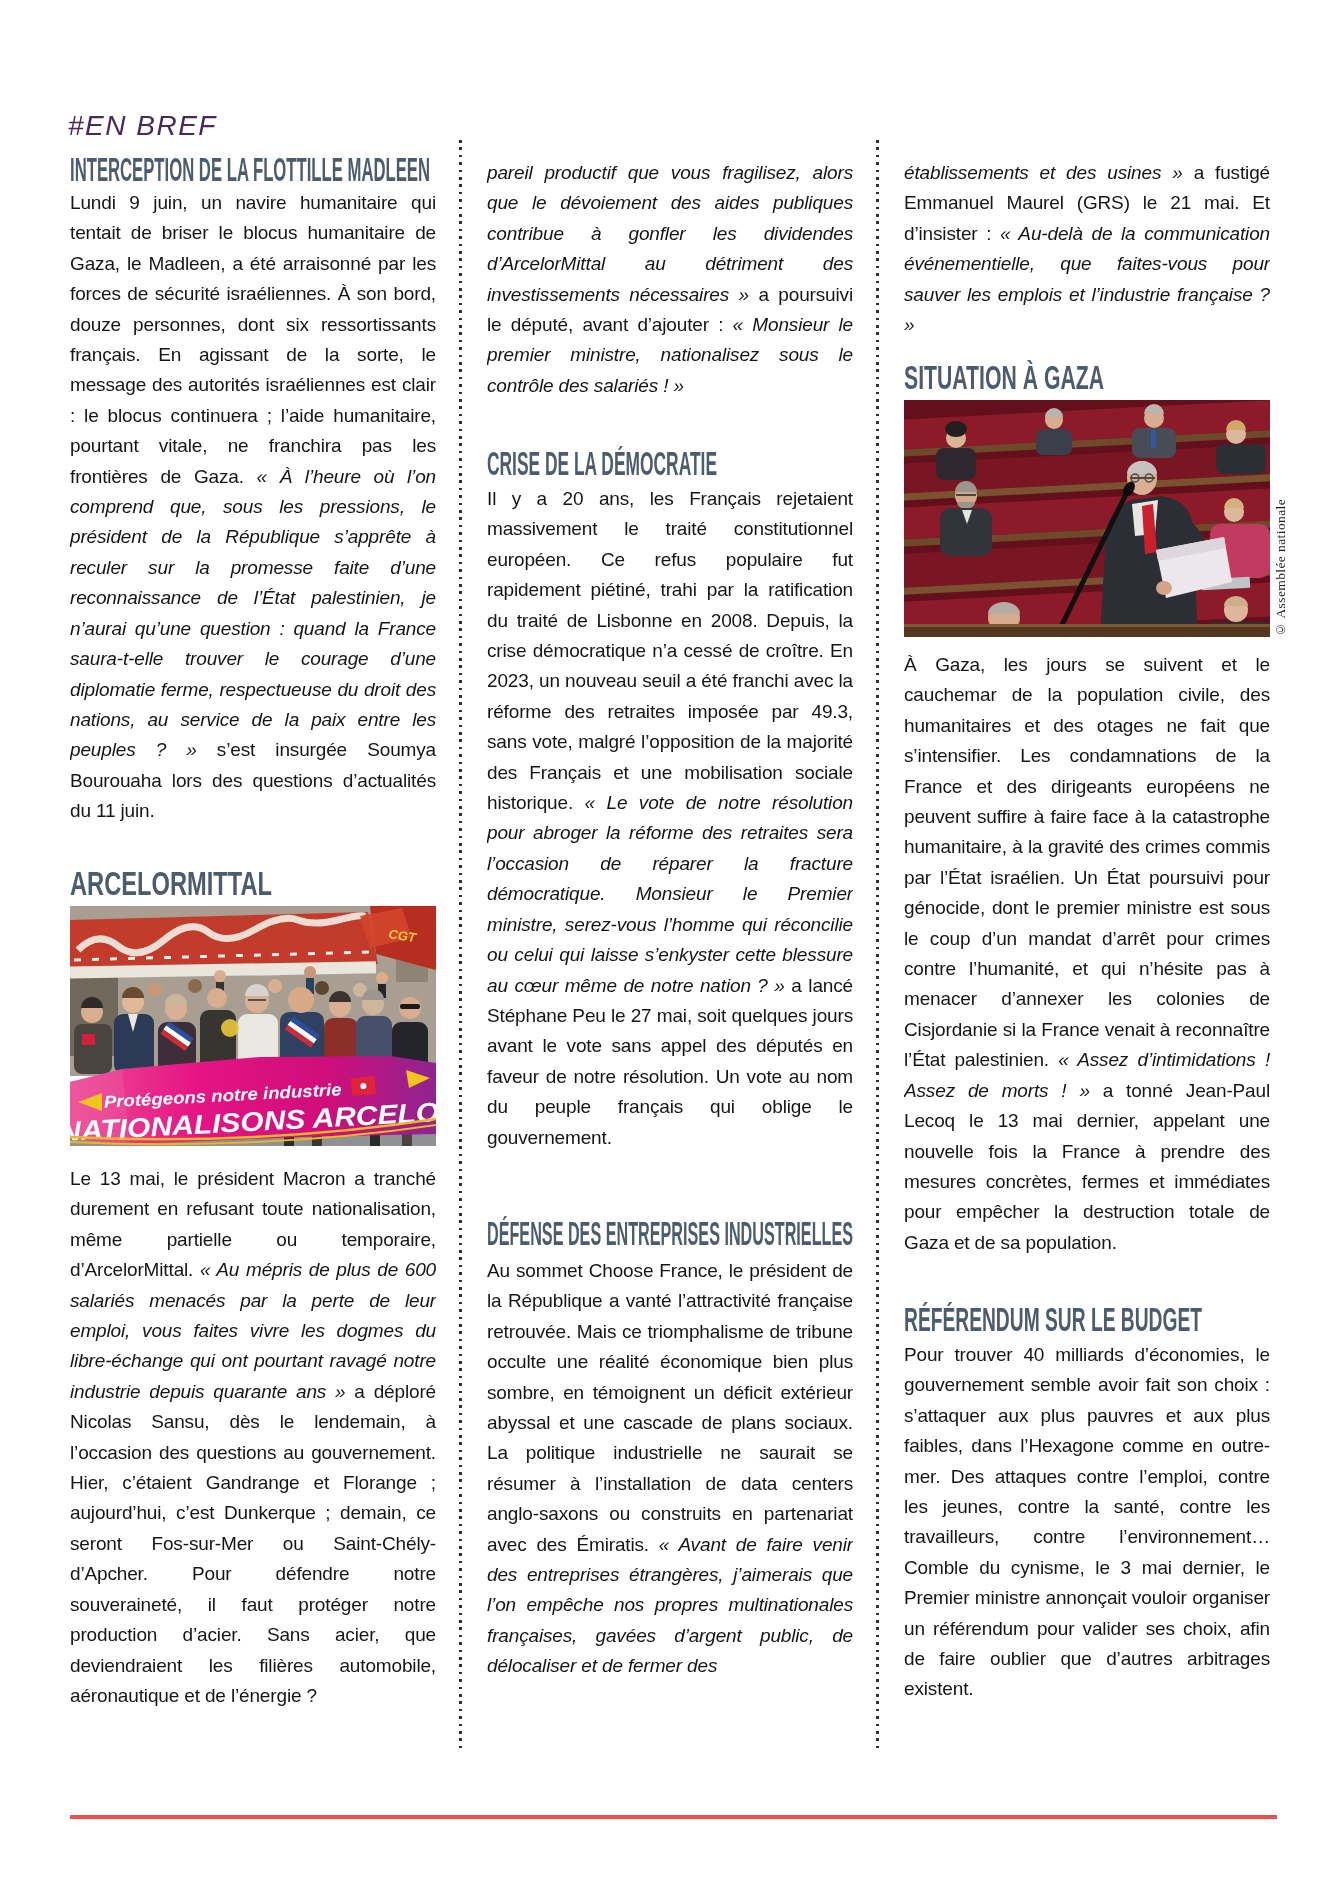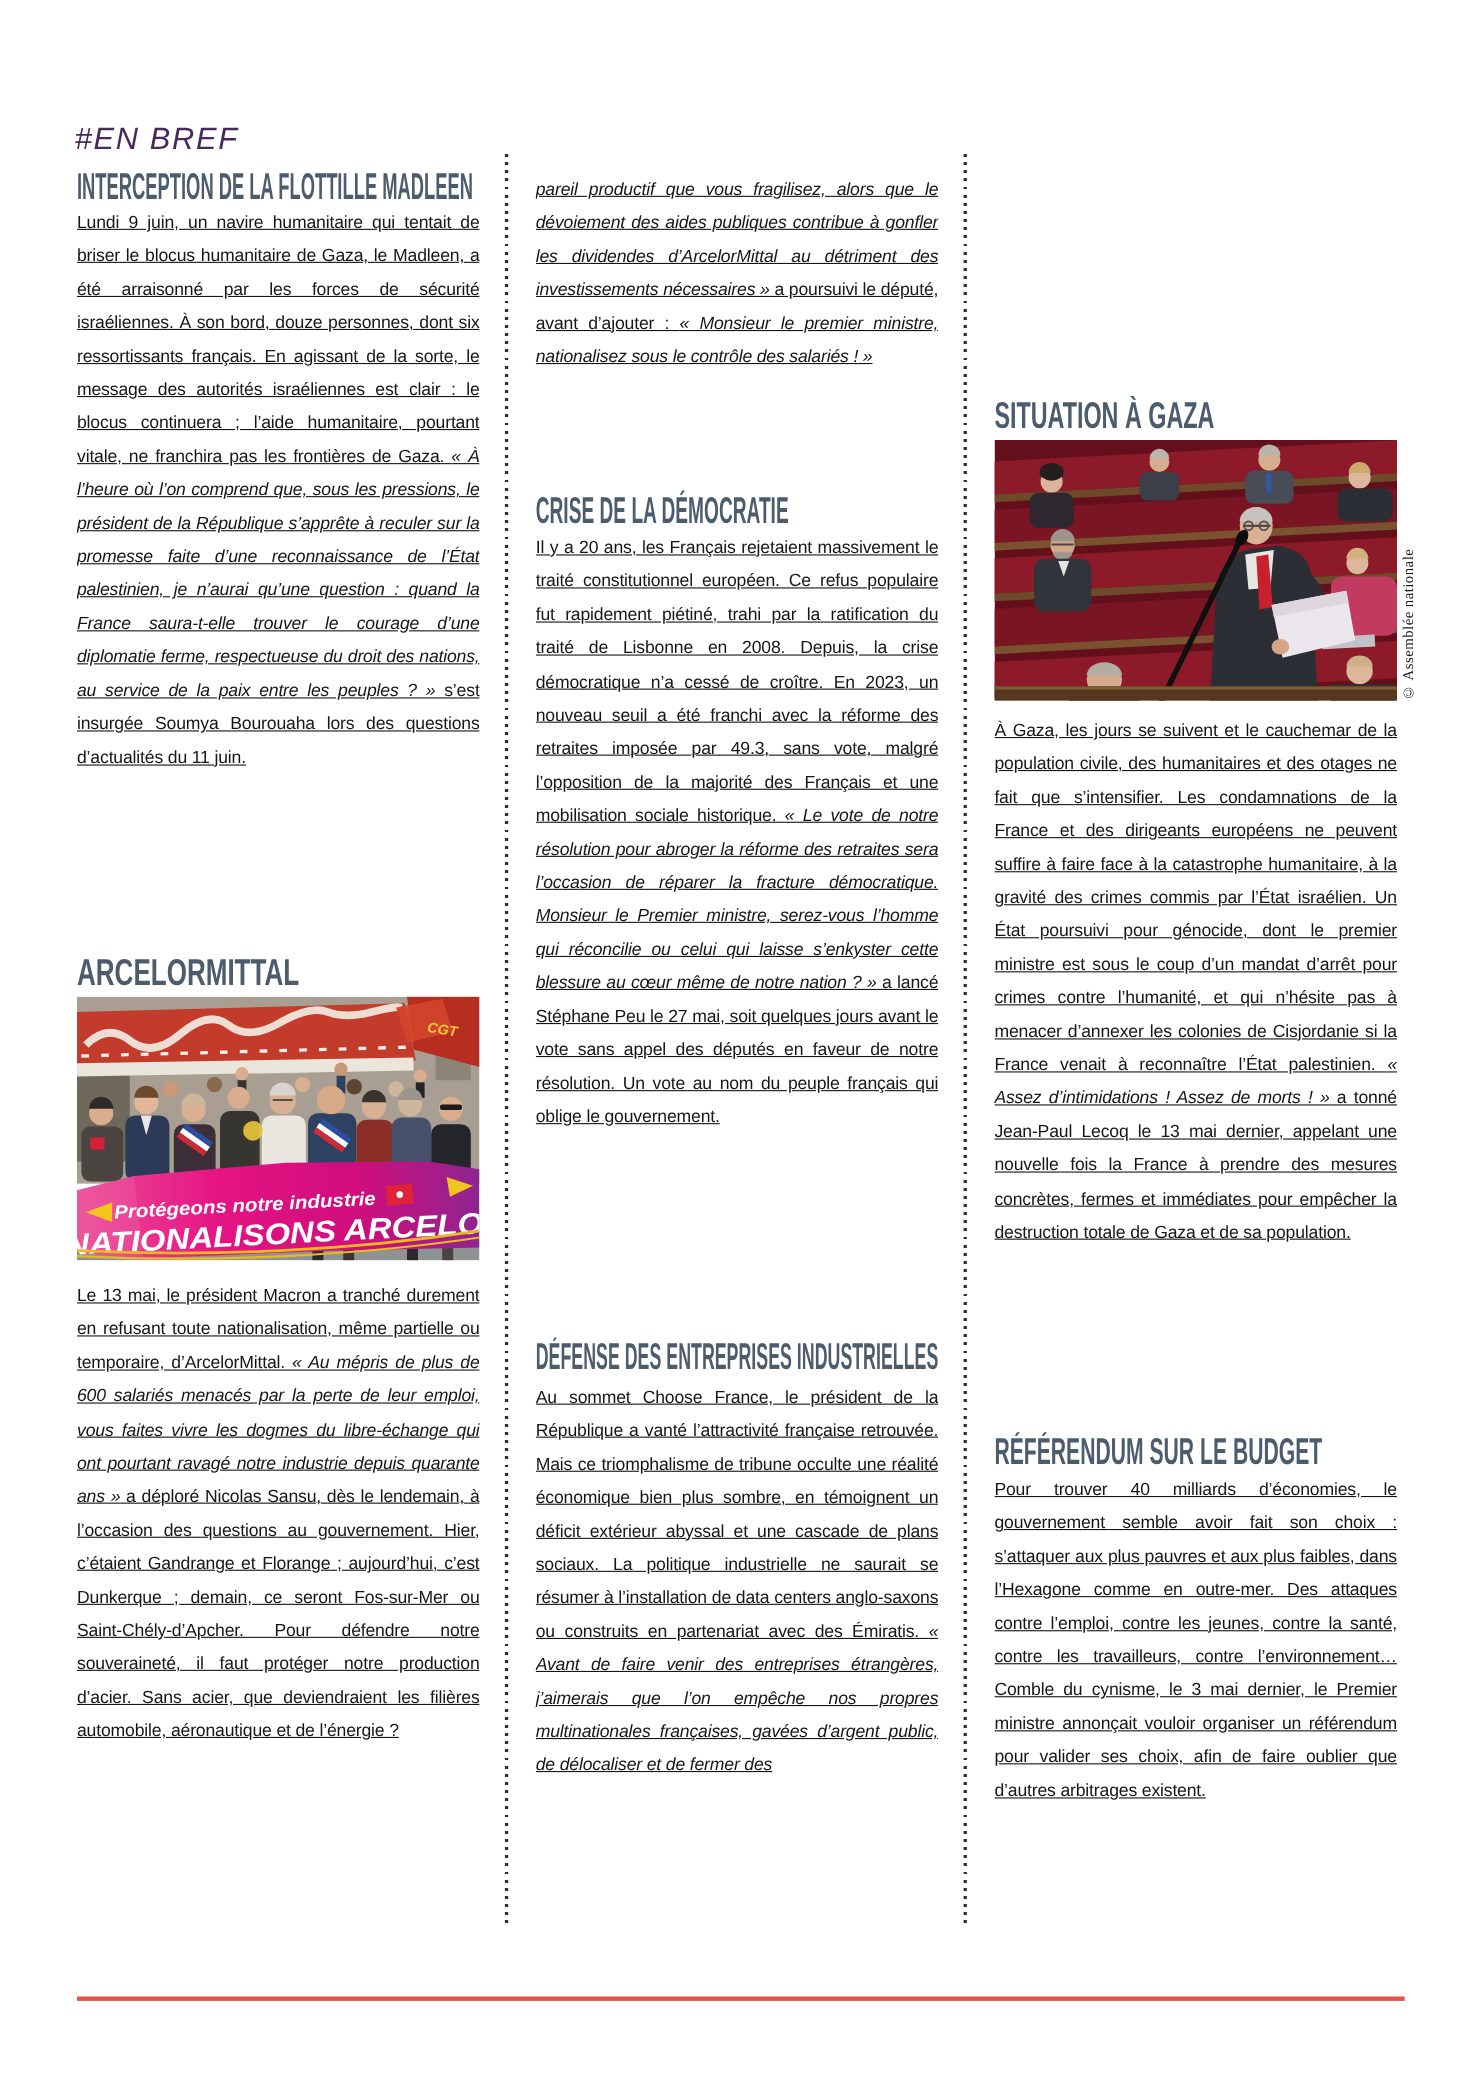--- a/index.html
+++ b/index.html
@@ -2,22 +2,22 @@
 <html lang="fr"><head>
 <meta charset="utf-8">
 <style>
   html,body{margin:0;padding:0;background:#ffffff;}
   .page{position:relative;width:1340px;height:1898px;background:#ffffff;overflow:hidden;
         font-family:"Liberation Sans",sans-serif;}
   .kicker{position:absolute;left:68px;top:74px;font-size:28px;font-style:italic;
           letter-spacing:1.5px;color:#472a5a;font-weight:500;margin-top:36px;}
   .hl{position:absolute;}
   .hl text{font-family:"Liberation Sans",sans-serif;font-weight:700;fill:#4d5c6d;font-size:34px;}
-  .body-block{position:absolute;width:366px;font-size:16px;line-height:30.4px;color:#151515;
-              text-align:justify;letter-spacing:-0.15px;overflow:hidden;text-decoration:underline;}
+  .body-block{position:absolute;width:366px;font-size:19px;line-height:30.4px;color:#151515;
+              text-align:justify;letter-spacing:-0.15px;overflow:hidden;}
   .body-block em{font-style:italic;}
   .divider{position:absolute;top:140px;height:1612px;width:3px;
            background-image:repeating-linear-gradient(to bottom,#303030 0 2.6px,transparent 2.6px 7.4px);}
   .photo{position:absolute;width:366px;overflow:hidden;}
   .photo svg{display:block;}
   .credit{position:absolute;left:1271px;top:400px;height:237px;width:20px;
           writing-mode:vertical-rl;transform:rotate(180deg);
           font-family:"Liberation Serif",serif;font-size:13.5px;color:#1c1c1c;letter-spacing:.4px;
           display:flex;align-items:center;}
   .rule{position:absolute;left:70px;top:1815px;width:1207px;height:3.5px;background:#e8524b;}
@@ -146,20 +146,21 @@
   <svg class="hl" style="left:487px;top:446px" width="372" height="38">
     <text x="0" y="29" textLength="230" lengthAdjust="spacingAndGlyphs">CRISE DE LA DÉMOCRATIE</text>
   </svg>
   <div class="body-block" style="left:487px;top:484px;height:728px"><span>Il y a 20 ans, les Français rejetaient massivement le traité constitutionnel européen. Ce refus populaire fut rapidement piétiné, trahi par la ratification du traité de Lisbonne en 2008. Depuis, la crise démocratique n’a cessé de croître. En 2023, un nouveau seuil a été franchi avec la réforme des retraites imposée par 49.3, sans vote, malgré l’opposition de la majorité des Français et une mobilisation sociale historique. </span><em>« Le vote de notre résolution pour abroger la réforme des retraites sera l’occasion de réparer la fracture démocratique. Monsieur le Premier ministre, serez-vous l’homme qui réconcilie ou celui qui laisse s’enkyster cette blessure au cœur même de notre nation ? »</em><span> a lancé Stéphane Peu le 27 mai, soit quelques jours avant le vote sans appel des députés en faveur de notre résolution. Un vote au nom du peuple français qui oblige le gouvernement.</span></div>
 
   <svg class="hl" style="left:487px;top:1216px" width="372" height="38">
     <text x="0" y="29" textLength="366" lengthAdjust="spacingAndGlyphs">DÉFENSE DES ENTREPRISES INDUSTRIELLES</text>
   </svg>
   <div class="body-block" style="left:487px;top:1256px;height:480px"><span>Au sommet Choose France, le président de la République a vanté l’attractivité française retrouvée. Mais ce triomphalisme de tribune occulte une réalité économique bien plus sombre, en témoignent un déficit extérieur abyssal et une cascade de plans sociaux. La politique industrielle ne saurait se résumer à l’installation de data centers anglo-saxons ou construits en partenariat avec des Émiratis. </span><em>« Avant de faire venir des entreprises étrangères, j’aimerais que l’on empêche nos propres multinationales françaises, gavées d’argent public, de délocaliser et de fermer des</em></div>
 
+  <div class="body-block" style="left:904px;top:158px;height:196px"><em>établissements et des usines »</em><span> a fustigé Emmanuel Maurel (GRS) le 21 mai. Et d’insister : </span><em>« Au-delà de la communication événementielle, que faites-vous pour sauver les emplois et l’industrie française ? »</em></div>
 
   <svg class="hl" style="left:904px;top:360px" width="372" height="38">
     <text x="0" y="29" textLength="200" lengthAdjust="spacingAndGlyphs">SITUATION À GAZA</text>
   </svg>
 
   <div class="photo" style="left:904px;top:400px;height:237px">
     <svg width="366" height="237" viewBox="0 0 366 237">
       <rect x="0" y="0" width="366" height="237" fill="#64101c"></rect>
       <g transform="rotate(-3 183 118)">
         <rect x="-20" y="10" width="420" height="30" fill="#8c1a28"></rect>

